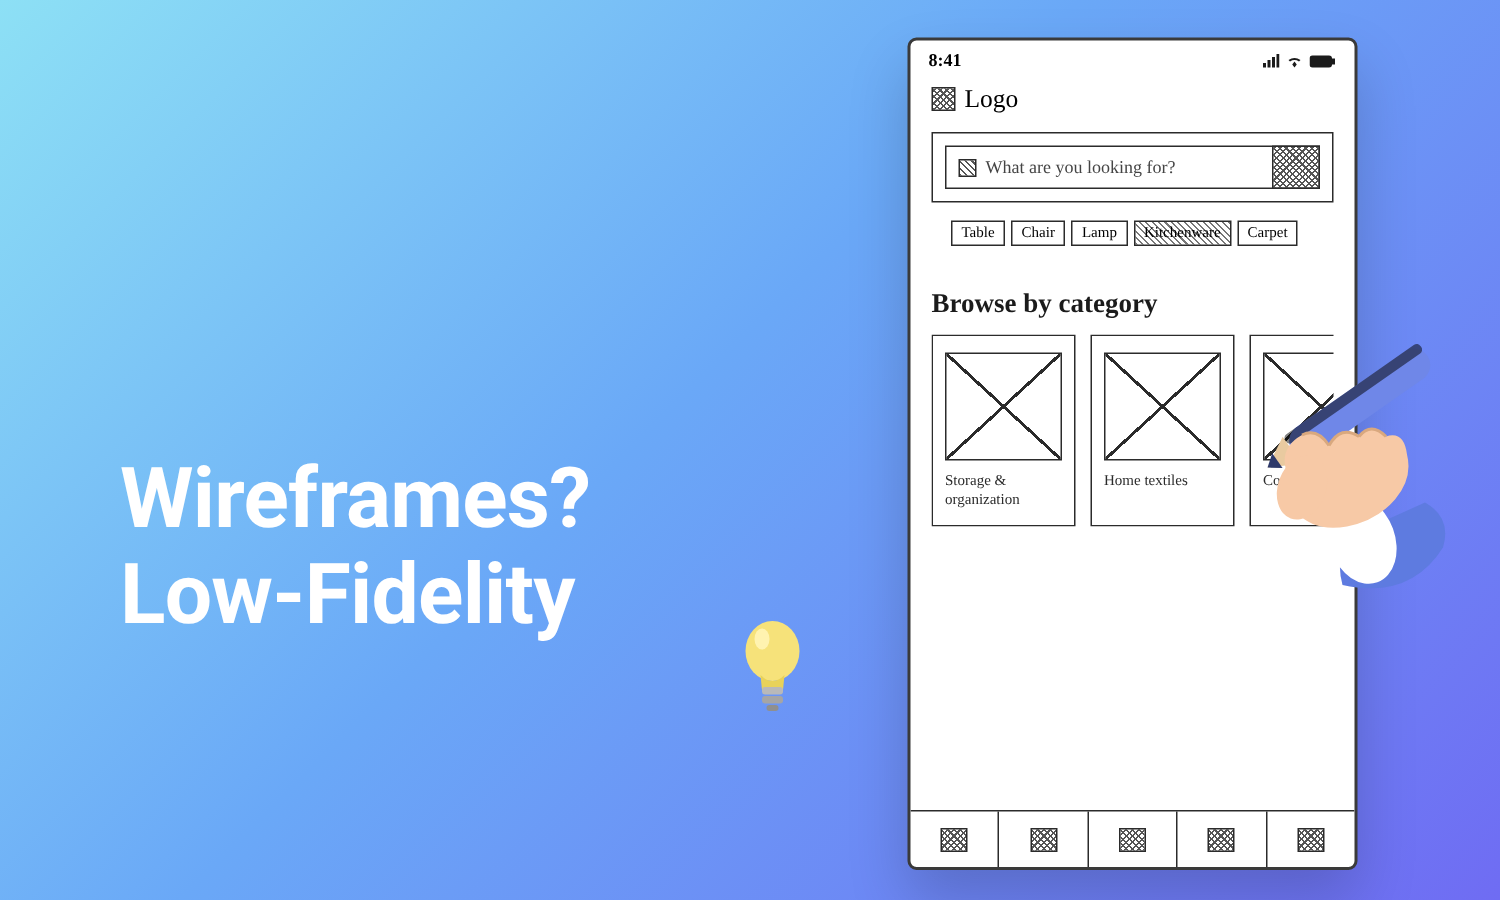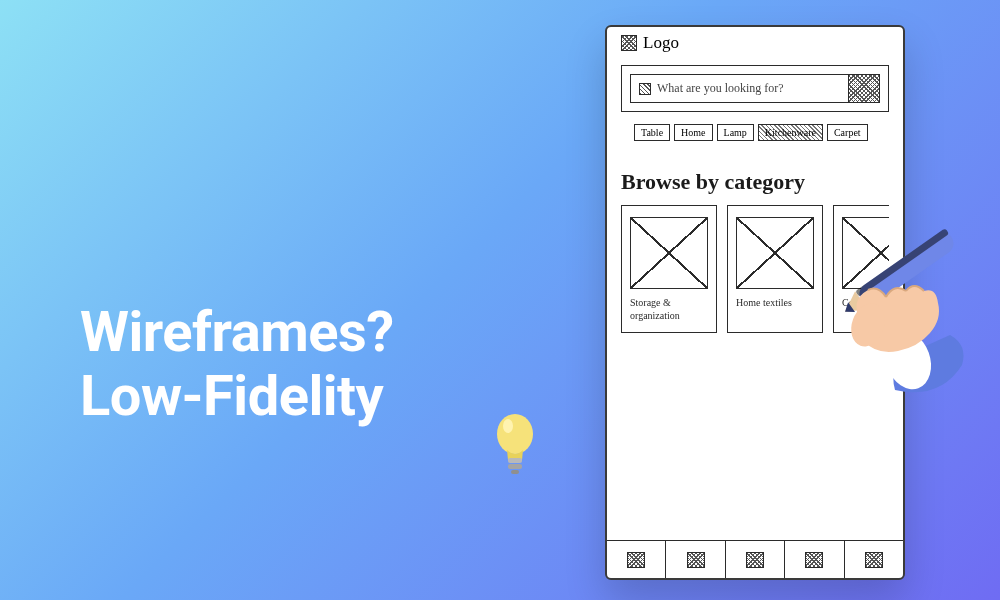--- a/index.html
+++ b/index.html
@@ -78,21 +78,21 @@
   }
   .chips { display: flex; gap: 4px; margin-bottom: 28px; flex-wrap: nowrap; margin-left: 13px; }
   .chip {
     border: 1.5px solid #2b2b2b; padding: 2px 6px;
     font-family: "Comic Sans MS", cursive; font-size: 10px; white-space: nowrap;
   }
   .chip.sel {
     background: repeating-linear-gradient(45deg,#777,#777 1px,transparent 1px,transparent 3px);
   }
   .section-title {
-    font-family: "Comic Sans MS", cursive; font-size: 22px; font-weight: 700;
+    font-family: "Comic Sans MS", cursive; font-size: 18px; font-weight: 700;
     color: #1b1b1b; margin-bottom: 10px;
   }
   .cards { display: flex; gap: 10px; overflow: hidden; }
   .card { border: 1.5px solid #2b2b2b; padding: 11px 8px 10px; width: 96px; flex-shrink: 0; }
   .card-img {
     width: 100%; height: 72px; border: 1.5px solid #2b2b2b; position: relative; margin-bottom: 8px;
   }
   .card-img::before, .card-img::after {
     content: ""; position: absolute; inset: 0;
     background: linear-gradient(to top right, transparent calc(50% - 1px), #2b2b2b calc(50% - 1px), #2b2b2b calc(50% + 1px), transparent calc(50% + 1px));
@@ -130,39 +130,54 @@
 <svg class="bulb" viewBox="0 0 50 70">
   <ellipse cx="25" cy="26" rx="18" ry="20" fill="#f6e27a"></ellipse>
   <ellipse cx="18" cy="18" rx="5" ry="7" fill="#fff3b0"></ellipse>
   <path d="M17 42 Q25 50 33 42 L32 52 L18 52 Z" fill="#e8d25a"></path>
   <rect x="18" y="50" width="14" height="5" rx="2" fill="#b9b9b9"></rect>
   <rect x="18" y="56" width="14" height="5" rx="2" fill="#a5a5a5"></rect>
   <rect x="21" y="62" width="8" height="4" rx="2" fill="#8f8f8f"></rect>
 </svg>
 
 <div class="phone">
+  <div class="statusbar">
+    <span>8:41</span>
+    <span class="icons">
+      <svg width="12" height="10">
+          <path d="M1 9h2V6H1zM4 9h2V4H4zM7 9h2V2H7zM10 9h2V0h-2z" fill="#1b1b1b"></path>
+        </svg>
+      <svg width="12" height="10">
+          <path d="M6 9l1.5-2L6 5 4.5 7zM2 4a7 7 0 018 0l-1 1a5.5 5.5 0 00-6 0z" fill="#1b1b1b"></path>
+        </svg>
+      <svg width="18" height="10">
+          <rect x="0" y="1" width="15" height="8" rx="2" fill="#1b1b1b"></rect>
+          <rect x="15" y="3" width="2" height="4" fill="#1b1b1b"></rect>
+        </svg>
+    </span>
+  </div>
 
   <div class="phone-inner">
     <div class="logo-row">
       <span class="logo-box"></span>
       <span>Logo</span>
     </div>
 
 
     <div class="search-wrap">
       <div class="search-field">
         <span class="search-mag"></span>
         <span>What are you looking for?</span>
       </div>
       <div class="search-action"></div>
     </div>
 
     <div class="chips">
       <span class="chip">Table</span>
-      <span class="chip">Home</span>
+      <span class="chip">Chair</span>
       <span class="chip">Lamp</span>
       <span class="chip sel">Kitchenware</span>
       <span class="chip">Carpet</span>
     </div>
 
     <div class="section-title">Browse by category</div>
 
     <div class="cards">
       <div class="card">
         <div class="card-img"></div>

